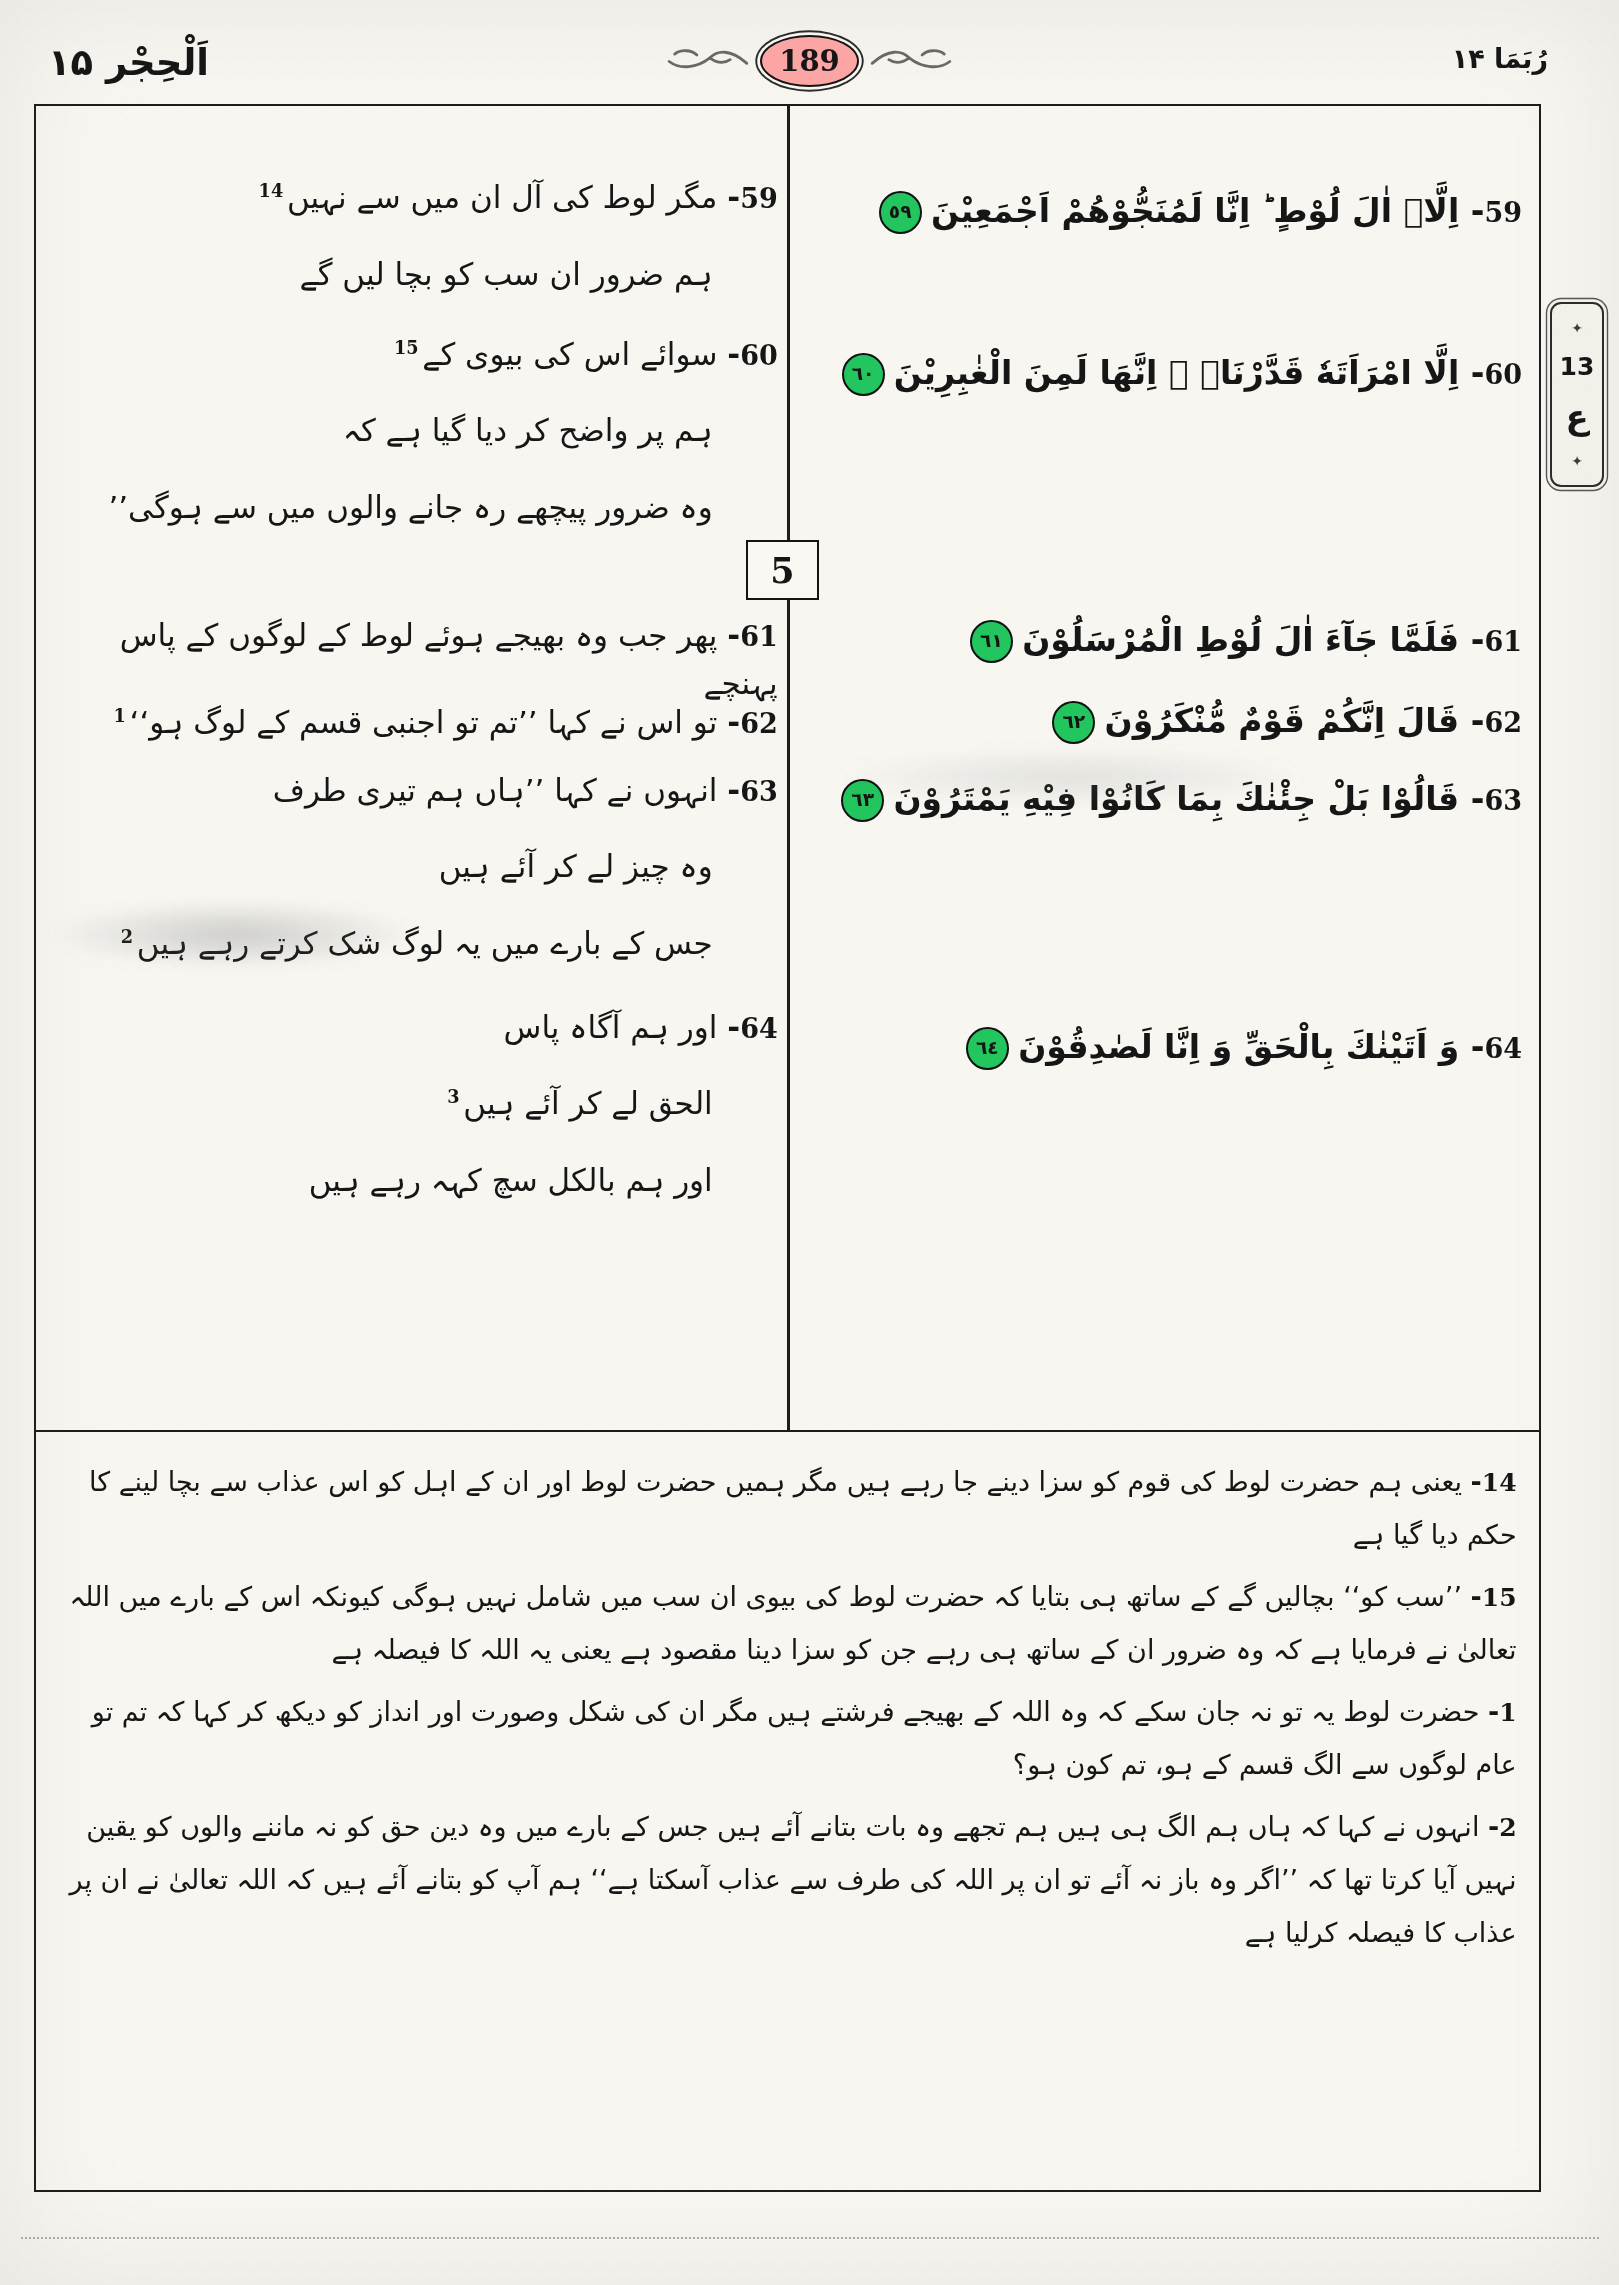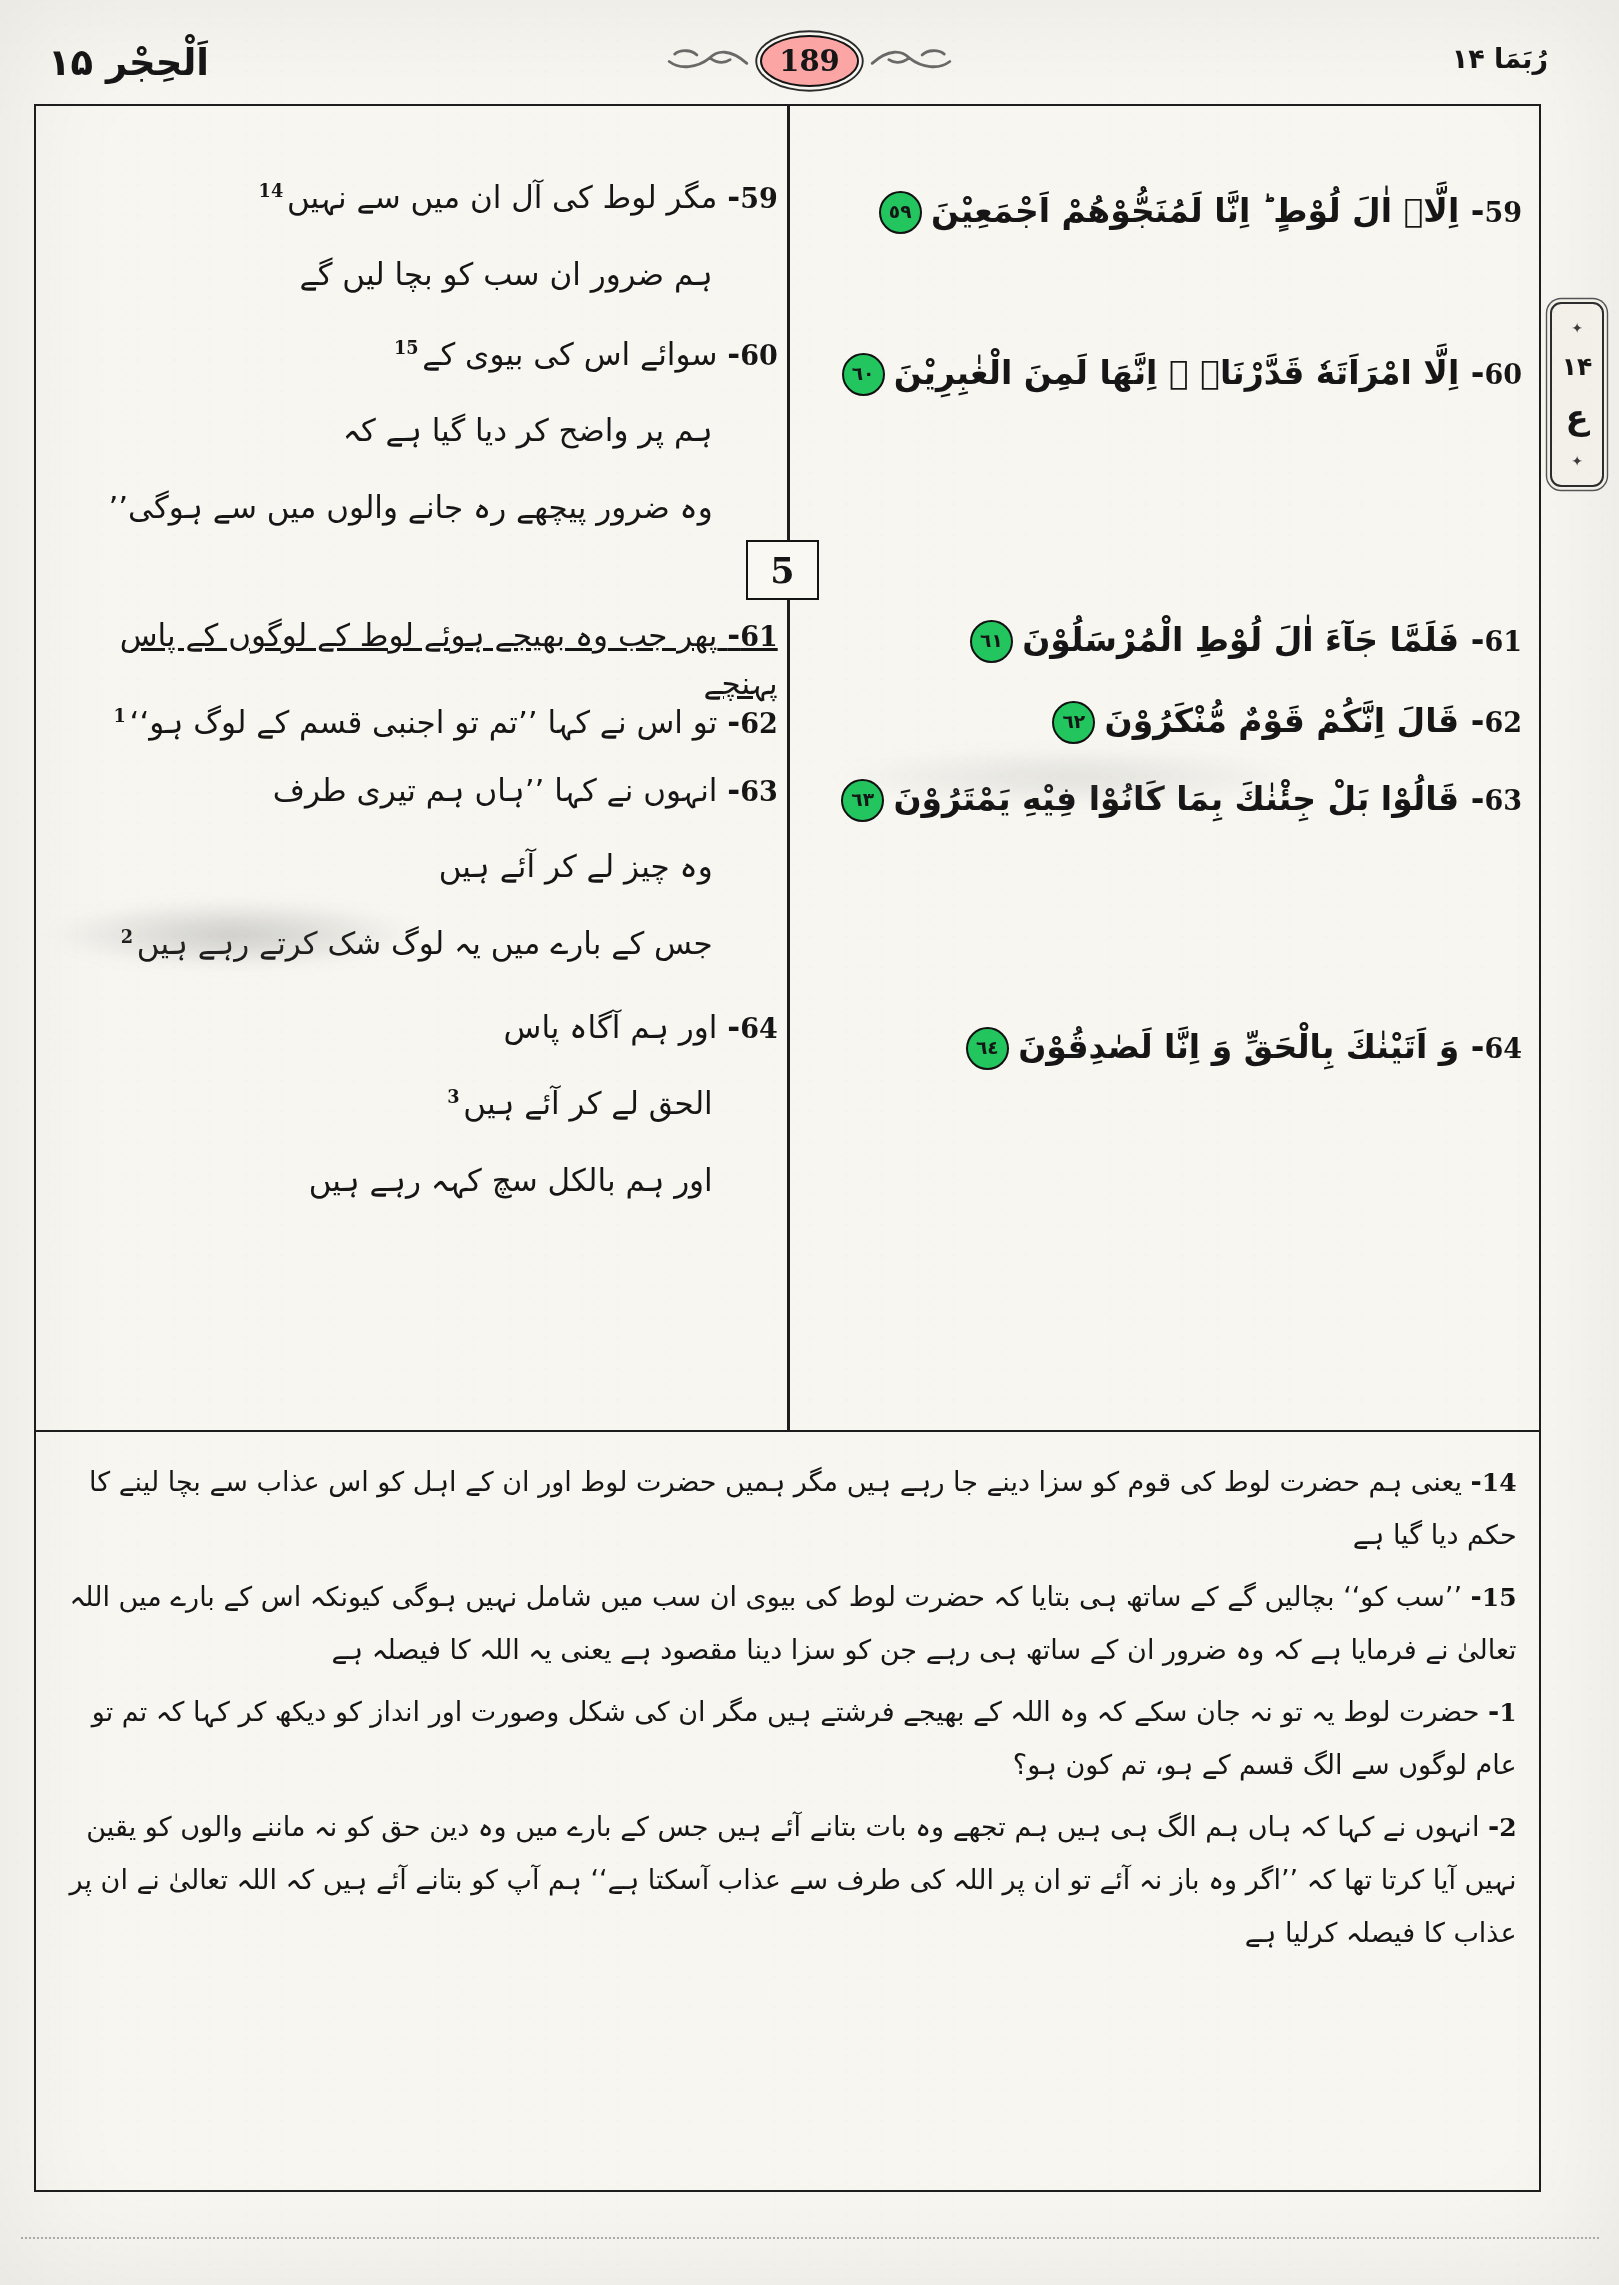--- a/index.html
+++ b/index.html
@@ -74,21 +74,21 @@
       <span>189</span>
     </span>
     <svg class="orn flip" width="82" height="37" viewBox="0 0 88 40">
       <path d="M86 22 C 68 6 54 8 46 16 C 54 22 62 22 68 18 M46 16 C 32 27 14 29 2 20 M32 13 C 26 7 14 7 8 12" fill="none" stroke="#474747" stroke-width="3" stroke-linecap="round"></path>
     </svg>
   </div>
   <div class="h-right">رُبَمَا ۱۴</div>
 
   <div class="margin-badge">
     <span class="mb-star">✦</span>
-    <span class="mb-num">۱۴</span>
+    <span class="mb-num">13</span>
     <span class="mb-ain">ع</span>
     <span class="mb-star">✦</span>
   </div>
 
   <div class="frame">
     <div class="columns">
       <div id="arabic-col" lang="ar">
           <div class="averse" style="top: 79px;"><span class="vnum">59</span><span class="vdash">-</span> <span class="atext">اِلَّاۤ اٰلَ لُوْطٍ ؕ اِنَّا لَمُنَجُّوْهُمْ اَجْمَعِيْنَ</span><span class="aya">٥٩</span></div>
           <div class="averse" style="top: 241px;"><span class="vnum">60</span><span class="vdash">-</span> <span class="atext">اِلَّا امْرَاَتَهٗ قَدَّرْنَاۤ ۙ اِنَّهَا لَمِنَ الْغٰبِرِيْنَ</span><span class="aya">٦٠</span></div>
           <div class="averse" style="top: 508px;"><span class="vnum">61</span><span class="vdash">-</span> <span class="atext">فَلَمَّا جَآءَ اٰلَ لُوْطِ الْمُرْسَلُوْنَ</span><span class="aya">٦١</span></div>
@@ -96,21 +96,21 @@
           <div class="averse" style="top: 667px;"><span class="vnum">63</span><span class="vdash">-</span> <span class="atext">قَالُوْا بَلْ جِئْنٰكَ بِمَا كَانُوْا فِيْهِ يَمْتَرُوْنَ</span><span class="aya">٦٣</span></div>
           <div class="averse" style="top: 915px;"><span class="vnum">64</span><span class="vdash">-</span> <span class="atext">وَ اَتَيْنٰكَ بِالْحَقِّ وَ اِنَّا لَصٰدِقُوْنَ</span><span class="aya">٦٤</span></div>
         </div>
       <div class="divider"></div>
       <div id="urdu-col" lang="ur">
           <div class="uline first" style="top: 67px;"><span class="vnum">59</span><span class="vdash">-</span> <span>مگر لوط کی آل ان میں سے نہیں</span><sup class="fref">14</sup></div>
           <div class="uline" style="top: 144px;"><span>ہم ضرور ان سب کو بچا لیں گے</span></div>
           <div class="uline first" style="top: 224px;"><span class="vnum">60</span><span class="vdash">-</span> <span>سوائے اس کی بیوی کے</span><sup class="fref">15</sup></div>
           <div class="uline" style="top: 300px;"><span>ہم پر واضح کر دیا گیا ہے کہ</span></div>
           <div class="uline" style="top: 377px;"><span>وہ ضرور پیچھے رہ جانے والوں میں سے ہوگی’’</span></div>
-          <div class="uline first" style="top: 505px; text-decoration: underline;"><span class="vnum">61</span><span class="vdash">-</span> <span>پھر جب وہ بھیجے ہوئے لوط کے لوگوں کے پاس پہنچے</span></div>
+          <div class="uline first" style="top: 505px;"><span class="vnum">61</span><span class="vdash">-</span> <span>پھر جب وہ بھیجے ہوئے لوط کے لوگوں کے پاس پہنچے</span></div>
           <div class="uline first" style="top: 584px; margin-top: 8px;"><span class="vnum">62</span><span class="vdash">-</span> <span>تو اس نے کہا ’’تم تو اجنبی قسم کے لوگ ہو‘‘</span><sup class="fref">1</sup></div>
           <div class="uline first" style="top: 660px;"><span class="vnum">63</span><span class="vdash">-</span> <span>انہوں نے کہا ’’ہاں ہم تیری طرف</span></div>
           <div class="uline" style="top: 736px;"><span>وہ چیز لے کر آئے ہیں</span></div>
           <div class="uline" style="top: 813px;"><span>جس کے بارے میں یہ لوگ شک کرتے رہے ہیں</span><sup class="fref">2</sup></div>
           <div class="uline first" style="top: 897px;"><span class="vnum">64</span><span class="vdash">-</span> <span>اور ہم آگاہ پاس</span></div>
           <div class="uline" style="top: 973px;"><span>الحق لے کر آئے ہیں</span><sup class="fref">3</sup></div>
           <div class="uline" style="top: 1050px;"><span>اور ہم بالکل سچ کہہ رہے ہیں</span></div>
         </div>
       <div class="ruku-box">
         <span>5</span>

